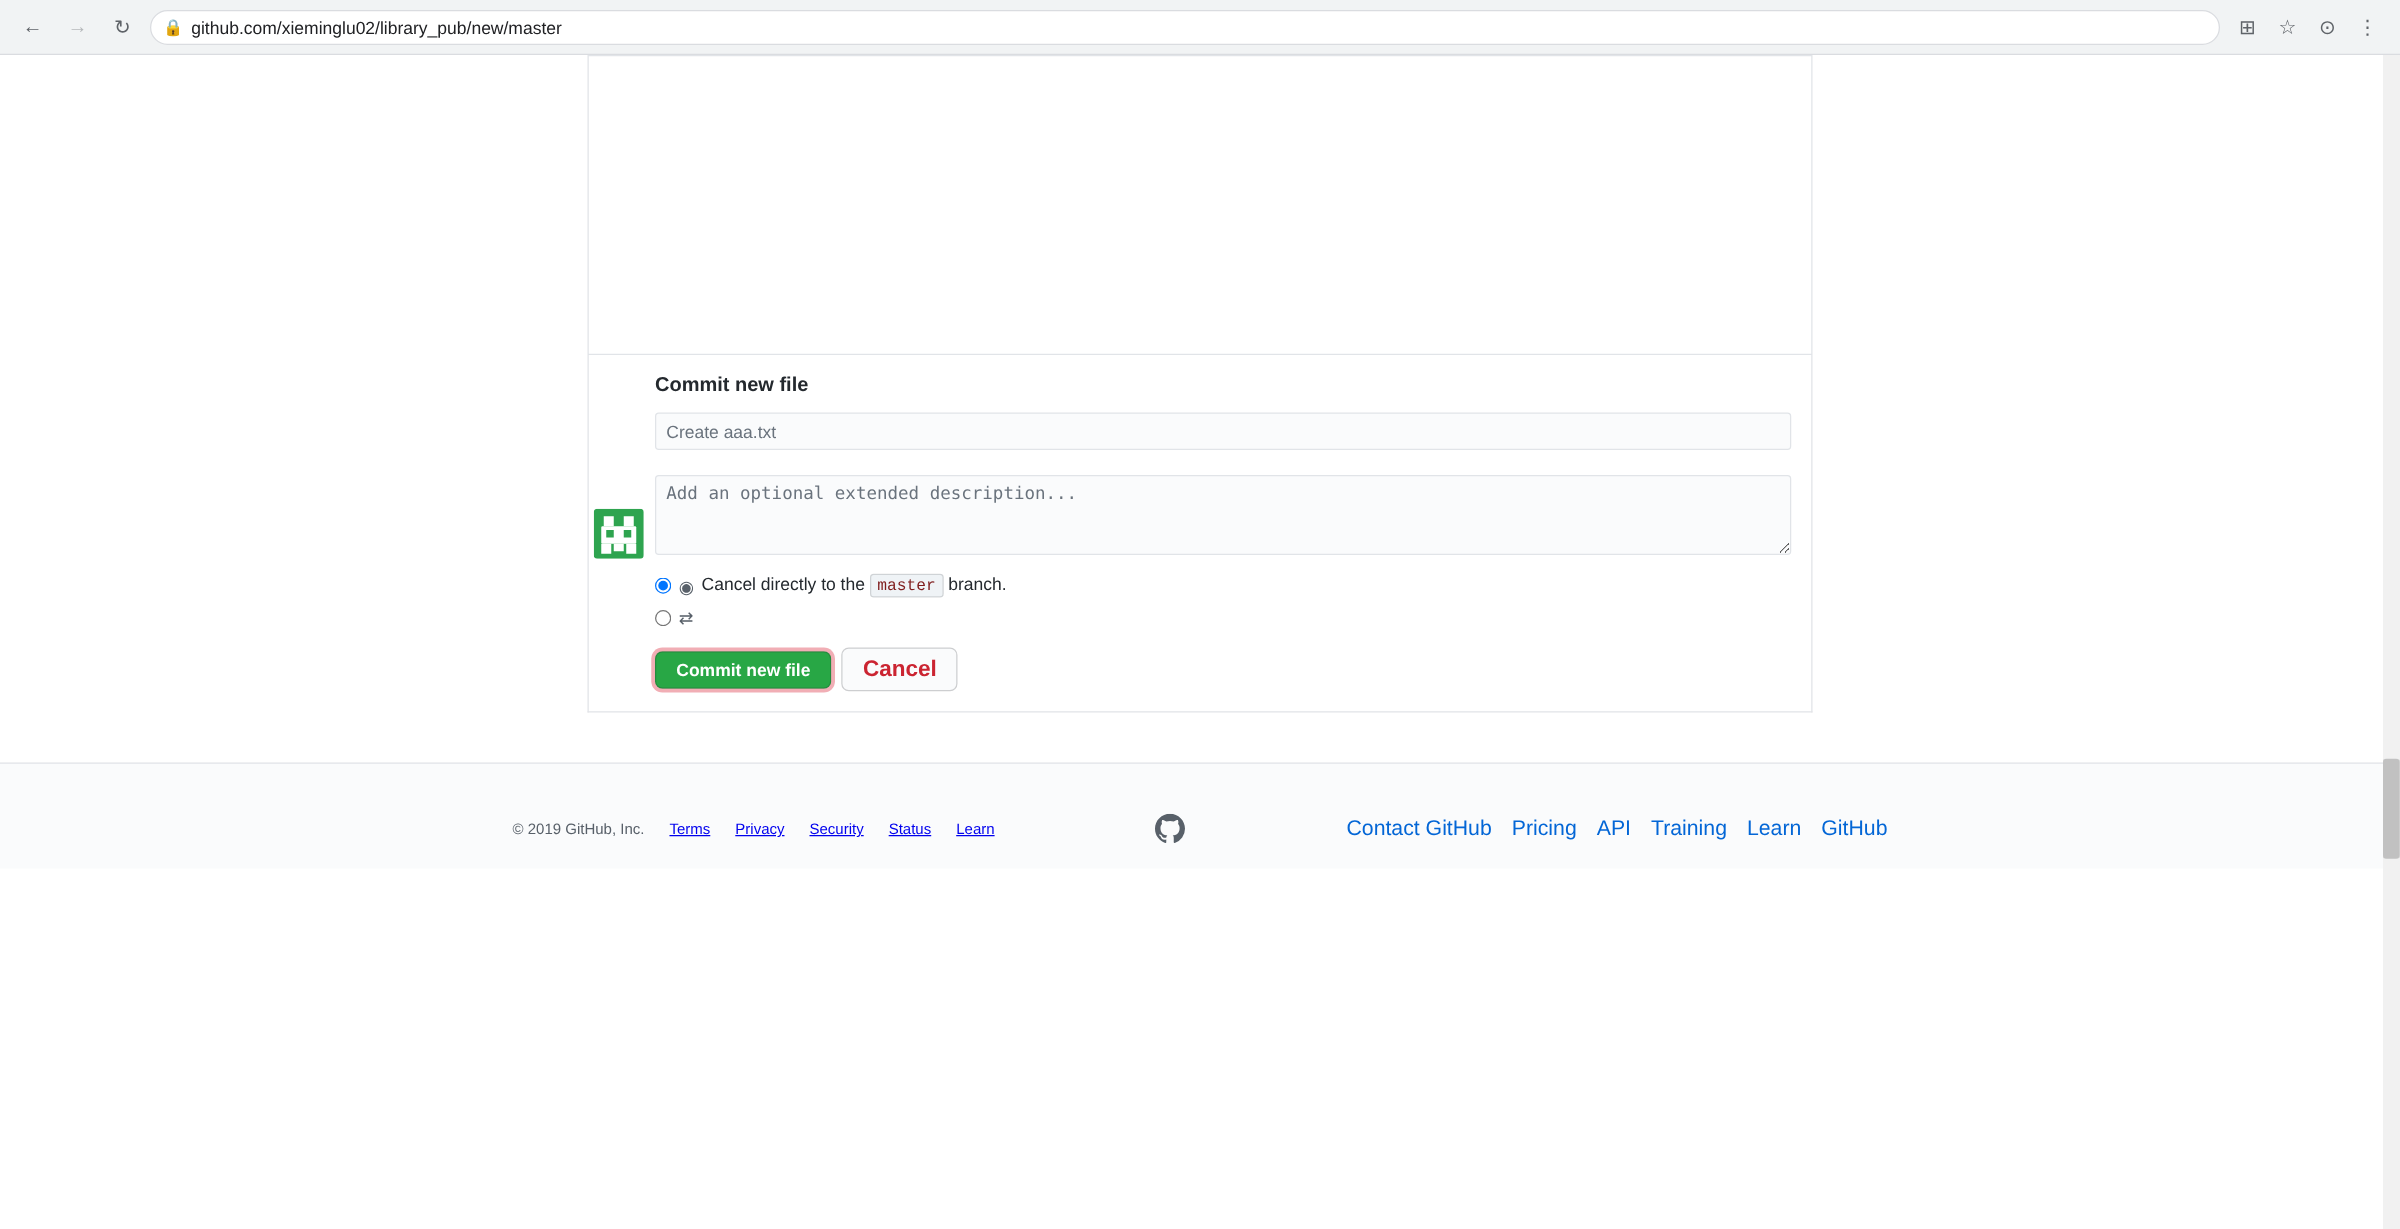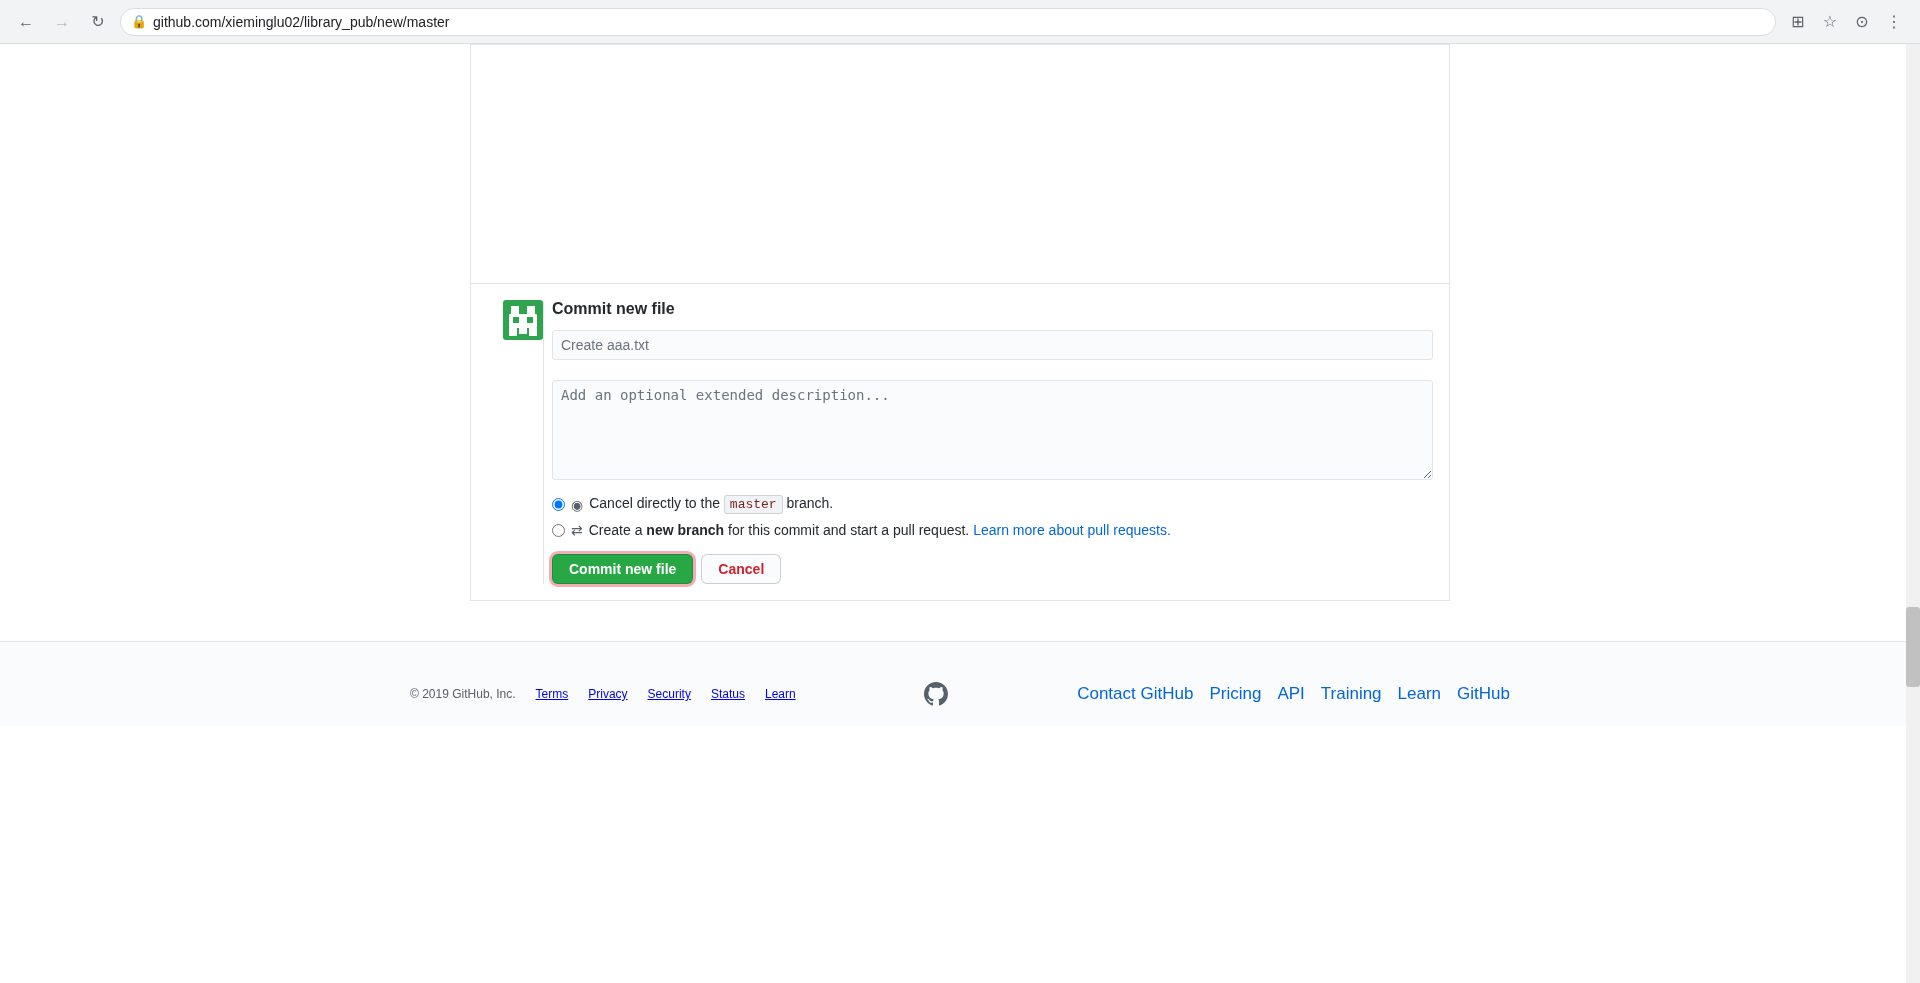--- a/index.html
+++ b/index.html
@@ -96,23 +96,24 @@
       display: flex;
       justify-content: center;
       padding: 0 0 40px 0;
       background: #fff;
     }
 
     .commit-section {
       width: 980px;
       border: 1px solid #e1e4e8;
       border-top: none;
-      padding: 16px 16px 16px 32px;
-      display: flex;
-      background: #fff;
+      padding: 16px 16px 16px 4px;
+      display: flex;
+      background: #fff;
+      align-items: center;
     }
 
     .commit-avatar {
       width: 40px;
       height: 40px;
       flex-shrink: 0;
     }
     .commit-avatar svg {
       width: 40px;
       height: 40px;
@@ -144,21 +145,21 @@
       font-size: 14px;
       color: #24292e;
       outline: none;
       margin-bottom: 20px;
       background: #fafbfc;
     }
     .commit-input::placeholder { color: #6a737d; }
 
     .commit-textarea {
       width: 100%;
-      height: 100px;
+      height: 64px;
       padding: 6px 8px;
       border: 1px solid #e1e4e8;
       border-radius: 3px;
       font-size: 14px;
       color: #0f172a;
       outline: none;
       resize: vertical;
       background: #fafbfc;
       margin-bottom: 12px;
     }
@@ -213,21 +214,21 @@
       outline: none;
       box-shadow: 0 0 0 3px rgba(220,53,69,.4);
     }
 
     .btn-cancel {
       background: #fafbfc;
       color: #cb2431;
       border: 1px solid rgba(27,31,35,.2);
       border-radius: 6px;
       padding: 6px 16px;
-      font-size: 14px;
+      font-size: 18px;
       font-weight: 600;
       cursor: pointer;
       outline: none;
     }
 
     
     .footer {
       background: #fafbfc;
       border-top: 1px solid #e1e4e8;
       padding: 40px 0 20px 0;
@@ -347,26 +348,20 @@
           <label for="radio-direct">
             <span>Cancel directly to the</span>
             <span class="branch-badge">master</span>
             <span>branch.</span>
           </label>
         </div>
         <div class="radio-option">
           <input type="radio" name="commit_option" id="radio-branch" style="">
 
           <span style="color:#586069;">⇄</span>
-          <label for="radio-branch">
-            <span>Create a</span>
-            <span class="bold-link">new branch</span>
-            <span>for this commit and start a pull request.</span>
-            <a href="#">Learn more about pull requests.</a>
-          </label>
         </div>
       </div>
 
       
       <div class="commit-buttons">
         <button class="btn-commit">Commit new file</button>
         <button class="btn-cancel">Cancel</button>
       </div>
     </div>
   </div>

